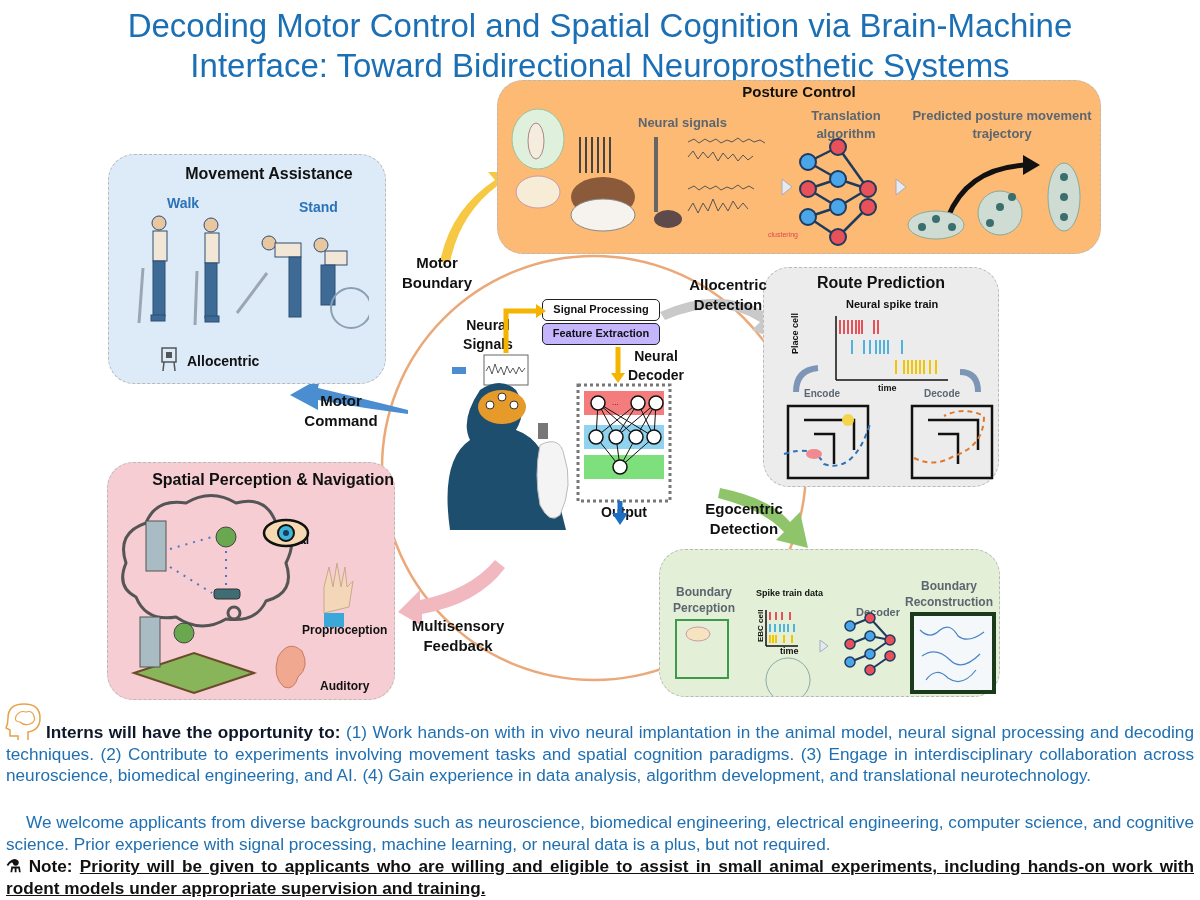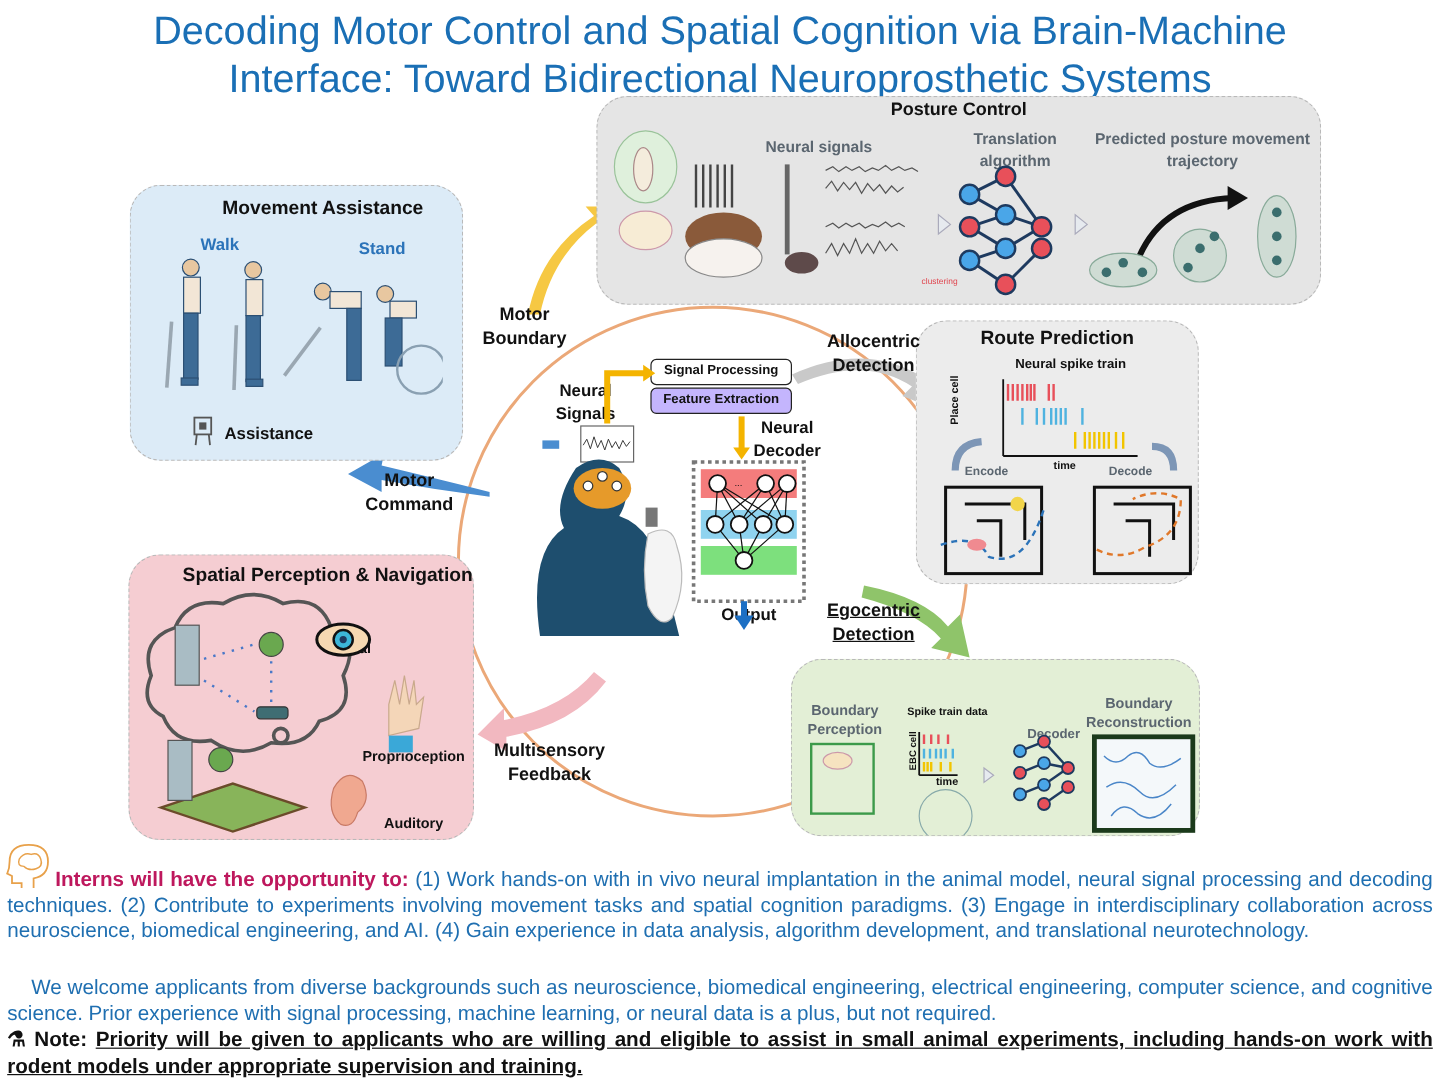--- a/index.html
+++ b/index.html
@@ -7,21 +7,21 @@
   body { position: relative; font-family: "Liberation Sans", sans-serif; color: #111; }
   .abs { position: absolute; }
   .title { left: 0; width: 1200px; text-align: center; color: #1a6fb5; font-size: 33px; line-height: 40px; font-family: "Liberation Sans", sans-serif; }
   .panel { position: absolute; border: 1.5px dashed #b9b9b9; border-radius: 26px; }
   .ptitle { position: absolute; font-weight: bold; font-size: 16px; text-align: center; width: 100%; }
   .lbl { position: absolute; font-weight: bold; font-size: 15px; text-align: center; line-height: 20px; }
   .sm { position: absolute; font-size: 11px; font-weight: bold; }
   .blue { color: #2b73b9; }
   .grey { color: #5b6670; }
   .body-text { position: absolute; left: 6px; width: 1188px; font-size: 17.2px; line-height: 21.5px; color: #1f6fb1; text-align: justify; font-family: "Liberation Sans", sans-serif; }
-  .body-text b { color: #be185d; }
+  .body-text b { color: #0f172a; }
   .note { color: #111; font-weight: bold; }
   .note u { text-decoration: underline; }
   svg text { font-family: "Liberation Sans", sans-serif; }
 </style>
 </head>
 <body>
 
 <div class="abs title" style="top:6px;">Decoding Motor Control and Spatial Cognition via Brain-Machine</div>
 <div class="abs title" style="top:46px;">Interface: Toward Bidirectional Neuroprosthetic Systems</div>
 
@@ -64,24 +64,24 @@
         <rect x="192" y="52" width="14" height="40"></rect>
       <circle cx="222" cy="95" r="20" fill="none" stroke="#8aa0b2" stroke-width="2"></circle>
     </g>
   </svg>
   <svg class="abs" style="left:48px;top:190px;" width="24" height="28">
     <rect x="5" y="3" width="14" height="14" fill="none" stroke="#555" stroke-width="1.5"></rect>
       <line x1="7" y1="17" x2="6" y2="26" stroke="#555" stroke-width="1.5"></line>
       <line x1="17" y1="17" x2="18" y2="26" stroke="#555" stroke-width="1.5"></line>
       <rect x="9" y="7" width="6" height="6" fill="#555"></rect>
   </svg>
-  <div class="sm" style="left:78px;top:198px;font-size:14px;">Assistance</div>
-</div>
-
-<div class="panel" style="left:497px;top:80px;width:604px;height:174px;background:#e5e5e5;">
+  <div class="sm" style="left:78px;top:198px;font-size:14px;">Allocentric</div>
+</div>
+
+<div class="panel" style="left:497px;top:80px;width:604px;height:174px;background:#fdba74;">
   <div class="ptitle" style="top:2px;font-size:15px;">Posture Control</div>
   <div class="lbl grey" style="left:140px;top:32px;font-size:13px;">Neural signals</div>
   <div class="lbl grey" style="left:300px;top:26px;width:96px;font-size:13px;line-height:18px;">Translation algorithm</div>
   <div class="lbl grey" style="left:406px;top:26px;width:196px;font-size:13px;line-height:18px;">Predicted posture movement trajectory</div>
   <svg class="abs" style="left:10px;top:26px;" width="590" height="145">
     <ellipse cx="30" cy="32" rx="26" ry="30" fill="#dff0dc" stroke="#9ac39a"></ellipse>
     <ellipse cx="28" cy="34" rx="8" ry="18" fill="#f4ecdc" stroke="#a88"></ellipse>
     <ellipse cx="30" cy="85" rx="22" ry="16" fill="#f7ecd5" stroke="#c9a"></ellipse>
     <ellipse cx="95" cy="90" rx="32" ry="20" fill="#8a5a3a"></ellipse>
     <ellipse cx="95" cy="108" rx="32" ry="16" fill="#f6f2ee" stroke="#888"></ellipse>
@@ -350,21 +350,21 @@
     <circle cx="200" cy="172" r="7"></circle>
   </g>
   <text x="192" y="110" font-size="8" fill="#111">...</text>
   <line x1="200" y1="206" x2="200" y2="220" stroke="#1c6fc4" stroke-width="5"></line>
   <polygon points="192,218 200,230 208,218" fill="#1c6fc4"></polygon>
 </svg>
 
 <div class="lbl" style="left:398px;top:253px;width:78px;">Motor Boundary</div>
 <div class="lbl" style="left:290px;top:391px;width:102px;">Motor Command</div>
 <div class="lbl" style="left:676px;top:275px;width:104px;">Allocentric Detection</div>
-<div class="lbl" style="left:676px;top:499px;width:104px;text-decoration:underline;">Egocentric Detection</div>
+<div class="lbl" style="left:692px;top:499px;width:104px;">Egocentric Detection</div>
 <div class="lbl" style="left:398px;top:616px;width:120px;">Multisensory Feedback</div>
 
 <svg class="abs" style="left:4px;top:702px;" width="42" height="40">
   <path d="M24,38 v-8 q12,-2 12,-14 q0,-14 -16,-14 q-16,0 -16,14 q0,6 -2,10 l4,2 v6 h8 v4" fill="none" stroke="#e8a14a" stroke-width="1.5"></path>
   <path d="M12,14 q4,-6 10,-4 q6,-2 8,4 q2,6 -4,8 q-6,2 -10,-2 q-6,0 -4,-6 z" fill="none" stroke="#e8a14a" stroke-width="1.2"></path>
 </svg>
 <div class="body-text" style="top:722px;"><span style="display:inline-block;width:40px;"></span><b>Interns will have the opportunity to:</b><span> (1) Work hands-on with in vivo neural implantation in the animal model, neural signal processing and decoding techniques. (2) Contribute to experiments involving movement tasks and spatial cognition paradigms. (3) Engage in interdisciplinary collaboration across neuroscience, biomedical engineering, and AI. (4) Gain experience in data analysis, algorithm development, and translational neurotechnology.</span></div>
 <div class="body-text" style="top:812px;text-indent:20px;">We welcome applicants from diverse backgrounds such as neuroscience, biomedical engineering, electrical engineering, computer science, and cognitive science. Prior experience with signal processing, machine learning, or neural data is a plus, but not required.</div>
 <div class="body-text" style="top:856px;"><span class="note"><span style="font-weight:bold;">⚗</span> <span>Note:</span> <u>Priority will be given to applicants who are willing and eligible to assist in small animal experiments, including hands-on work with rodent models under appropriate supervision and training.</u></span></div>
 

